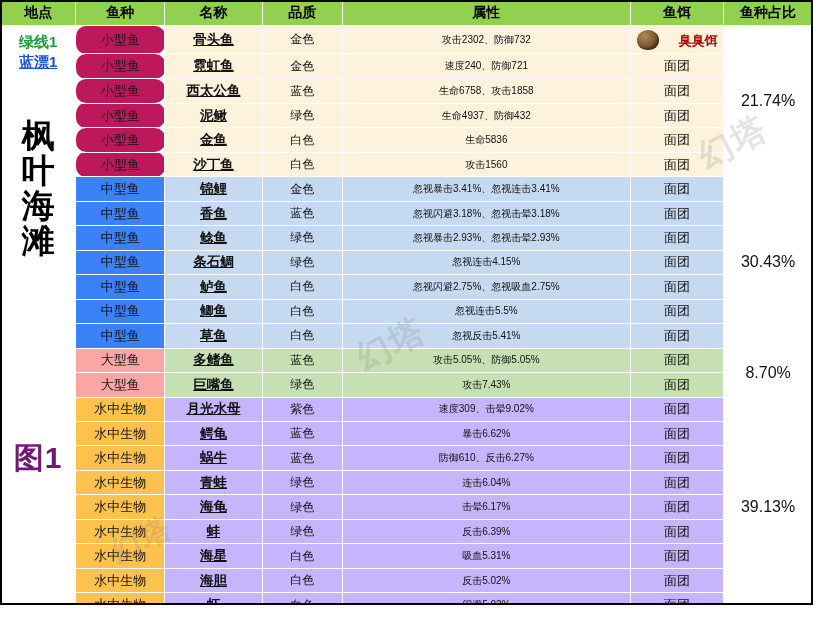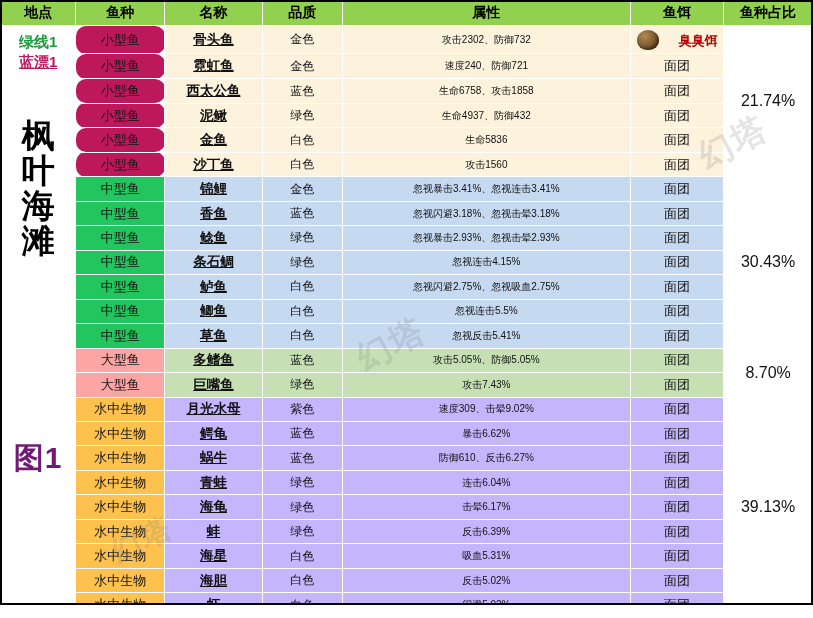--- a/index.html
+++ b/index.html
@@ -55,40 +55,40 @@
     background: #ffffff;
     border: 1px solid #ffffff;
     font-weight: bold;
     font-size: 15px;
     line-height: 1.35;
     color: #1a9c3a;
     vertical-align: top;
     padding-top: 4px;
   }
   td.loc-tag .blue {
-    color: #be185d;
+    color: #1d4ed8;
     display: block;
     text-decoration: underline;
   }
   td.loc-name {
     background: #ffffff;
     border: 1px solid #ffffff;
     font-size: 33px;
     font-weight: bold;
     line-height: 1.06;
     color: #000000;
     letter-spacing: 0;
   }
   td.loc-name span { display: block; }
 
   
   .g-small td.cell { background: #fdf2dc; }
   .g-small td.kind { background: #be185d; border-radius: 10px; }
   .g-mid td.cell { background: #c5d9f1; }
-  .g-mid td.kind { background: #22c55e; }
+  .g-mid td.kind { background: #3b82f6; }
   .g-big td.cell { background: #c6e0b4; }
   .g-big td.kind { background: #fca5a5; }
   .g-water td.cell { background: #c4b5fd; }
   .g-water td.kind { background: #fdc14d; }
 
   td.kind { font-size: 13px; }
   td.name { font-weight: bold; font-size: 13.5px; text-decoration: underline; }
   td.quality { font-size: 12px; }
   td.attr { font-size: 10px; }
   td.bait { font-size: 13px; }

